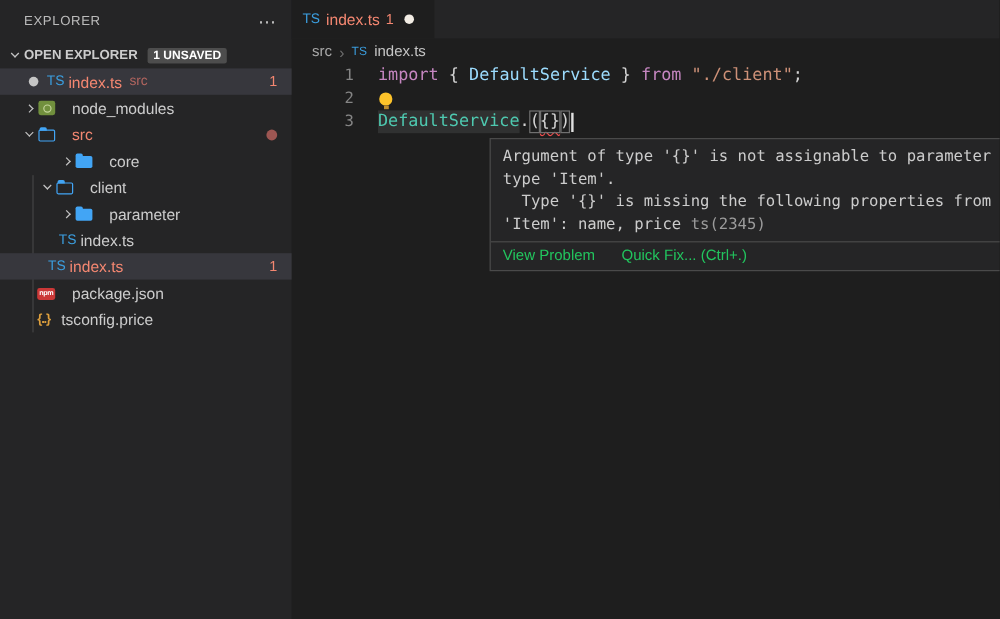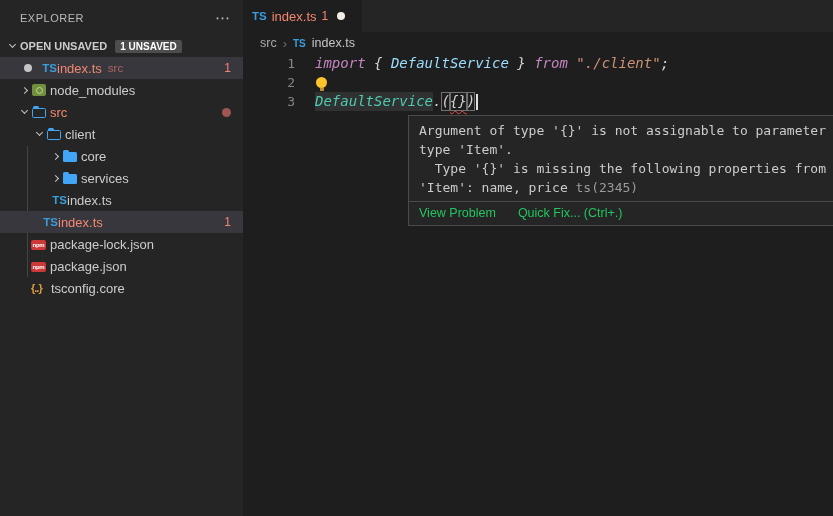--- a/index.html
+++ b/index.html
@@ -14,42 +14,42 @@
               font-size:11px; letter-spacing:.5px; color:#bbbbbb; }
   .sb-more  { margin-left:auto; color:#c5c5c5; font-size:15px; letter-spacing:1px; cursor:pointer; }
 
   .sec-head { height:22px; display:flex; align-items:center; font-size:11px;
               font-weight:bold; color:#cccccc; padding-left:4px; }
   .badge { background:#4d4d4d; color:#ffffff; font-size:10px; font-weight:bold;
            padding:1px 5px; margin-left:8px; border-radius:2px; }
 
   .row { height:22px; display:flex; align-items:center; font-size:13px; position:relative; }
   .row.selected { background:#37373d; }
-  .lbl { margin-left:4px; white-space:nowrap; }
+  .lbl { margin-left:14px; white-space:nowrap; }
   .lbl.err { color:#f48771; }
   .desc { margin-left:6px; font-size:11.5px; color:#b2655f; }
   .count { margin-left:auto; padding-right:12px; color:#f48771; font-size:12px; }
   .mod-dot-right { margin-left:auto; margin-right:12px; width:9px; height:9px;
                    border-radius:50%; background:#9d5652; }
   .oe-dot { width:8px; height:8px; border-radius:50%; background:#c5c5c5; margin-right:7px; }
   .oe-row { padding-left:24px; }
 
   .lvl0 { padding-left:16px; } .lvl1 { padding-left:31px; } .lvl2 { padding-left:47px; }
   .flvl0 { padding-left:31px; } .flvl1 { padding-left:40px; } .flvl2 { padding-left:49px; }
 
   .chevbox { width:16px; display:inline-flex; justify-content:center; flex:none; cursor:pointer; }
   .chev { display:inline-block; width:5px; height:5px;
           border-right:1.2px solid #c5c5c5; border-bottom:1.2px solid #c5c5c5; }
   .chev.right { transform:rotate(-45deg); }
   .chev.down  { transform:rotate(45deg); margin-top:-3px; }
 
   .guide { position:absolute; left:27px; top:146px; width:1px; height:131px; background:#454545; }
 
   
-  .ts-ic { color:#3b9ddd; font-weight:bold; font-size:11.5px; flex:none; width:18px;text-align:right; }
+  .ts-ic { color:#3b9ddd; font-weight:normal; font-size:11.5px; flex:none; width:18px; }
   .folder { width:14px; height:10px; background:#42a5f5; border-radius:1.5px;
             position:relative; flex:none; margin-top:2px; }
   .folder::before { content:""; position:absolute; top:-2.5px; left:0; width:6px; height:3px;
                     background:#42a5f5; border-radius:1.5px 1.5px 0 0; }
   .folder.open { background:transparent; border:1.4px solid #42a5f5; }
   .folder.open::before { top:-3.5px; }
   .nm-ic { width:14px; height:12px; background:#71903d; border-radius:2px;
            position:relative; flex:none; }
   .nm-ic::after { content:""; position:absolute; left:4px; top:3px; width:5px; height:5px;
                   border:1px solid #c3d49a; border-radius:50%; }
@@ -70,21 +70,21 @@
                 align-items:center; padding-left:17px; gap:6px; font-size:12.5px; color:#a9a9a9; }
   .bc-sep { color:#6e6e6e; font-size:13px; }
   .bc-file { color:#c5c5c5; }
   .breadcrumb .ts-ic { font-size:10px; width:auto; }
 
   .code { position:absolute; left:243px; top:54px; width:590px;
           font-family:"DejaVu Sans Mono", monospace; font-size:14px; line-height:19px; }
   .codeline { display:flex; height:19px; align-items:center; }
   .gutter { width:52px; flex:none; text-align:right; color:#858585; font-size:13px; }
   .src { padding-left:20px; white-space:pre; display:flex; align-items:center; }
-  .src span { white-space:pre;font-style:italic; }
+  .src span { white-space:pre; }
   .tk-kw { color:#c586c0; } .tk-var { color:#9cdcfe; } .tk-str { color:#ce9178; }
   .tk-pn { color:#d4d4d4; } .tk-cls { color:#4ec9b0; } .tk-fn { color:#dcdcaa; }
   .whl { background:rgba(90,93,94,.31); }
   .brk { outline:1px solid #707070; outline-offset:-1px; }
   .sqg { text-decoration:underline; text-decoration-style:wavy; text-decoration-color:#f14c4c;
          text-decoration-thickness:1px; text-underline-offset:4px; }
   .caret { display:inline-block; width:1.5px; height:16px; background:#e0e0e0; margin-left:1px; }
 
   .bulb { position:relative; width:11px; height:11px; background:#fdc32a;
           border-radius:50%; display:inline-block; margin-left:1px; }
@@ -108,21 +108,21 @@
 <div class="sidebar">
   <div class="sb-title">
     <span>EXPLORER</span>
     <span class="sb-more">⋯</span>
   </div>
 
   <div class="sec-head">
     <span class="chevbox">
         <i class="chev down"></i>
       </span>
-    <span>OPEN UNSAVED</span>
+    <span>OPEN EXPLORER</span>
     <span class="badge">1 UNSAVED</span>
   </div>
 
   <div class="row selected oe-row">
     <span class="oe-dot"></span>
     <span class="ts-ic">TS</span>
     <span class="lbl err" style="margin-left:0">index.ts</span>
     <span class="desc">src</span>
     <span class="count">1</span>
   </div>
@@ -140,69 +140,65 @@
 
   <div class="row lvl0">
     <span class="chevbox">
         <i class="chev down"></i>
       </span>
     <span class="folder open"></span>
     <span class="lbl err">src</span>
     <span class="mod-dot-right"></span>
   </div>
 
+  <div class="row lvl2">
+    <span class="chevbox">
+        <i class="chev right"></i>
+      </span>
+    <span class="folder"></span>
+    <span class="lbl">core</span>
+  </div>
+
   <div class="row lvl1">
     <span class="chevbox">
         <i class="chev down"></i>
       </span>
     <span class="folder open"></span>
     <span class="lbl">client</span>
   </div>
 
+
   <div class="row lvl2">
     <span class="chevbox">
         <i class="chev right"></i>
       </span>
     <span class="folder"></span>
-    <span class="lbl">core</span>
-  </div>
-
-
-  <div class="row lvl2">
-    <span class="chevbox">
-        <i class="chev right"></i>
-      </span>
-    <span class="folder"></span>
-    <span class="lbl">services</span>
+    <span class="lbl">parameter</span>
   </div>
 
   <div class="row flvl2">
     <span class="ts-ic">TS</span>
     <span class="lbl" style="margin-left:0">index.ts</span>
   </div>
 
   <div class="row flvl1 selected">
     <span class="ts-ic">TS</span>
     <span class="lbl err" style="margin-left:0">index.ts</span>
     <span class="count">1</span>
   </div>
 
-  <div class="row flvl0">
-    <span class="npm-ic">npm</span>
-    <span class="lbl">package-lock.json</span>
-  </div>
 
   <div class="row flvl0">
     <span class="npm-ic">npm</span>
     <span class="lbl">package.json</span>
   </div>
 
   <div class="row flvl0">
     <span class="json-ic">{..}</span>
-    <span class="lbl" style="margin-left:2px">tsconfig.core</span>
+    <span class="lbl" style="margin-left:2px">tsconfig.price</span>
   </div>
 </div>
 
 <div class="tabbar">
   <div class="tab">
     <span class="ts-ic" style="width:auto">TS</span>
     <span class="title">index.ts</span>
     <span class="cnt">1</span>
     <span class="tab-dot"></span>
   </div>

